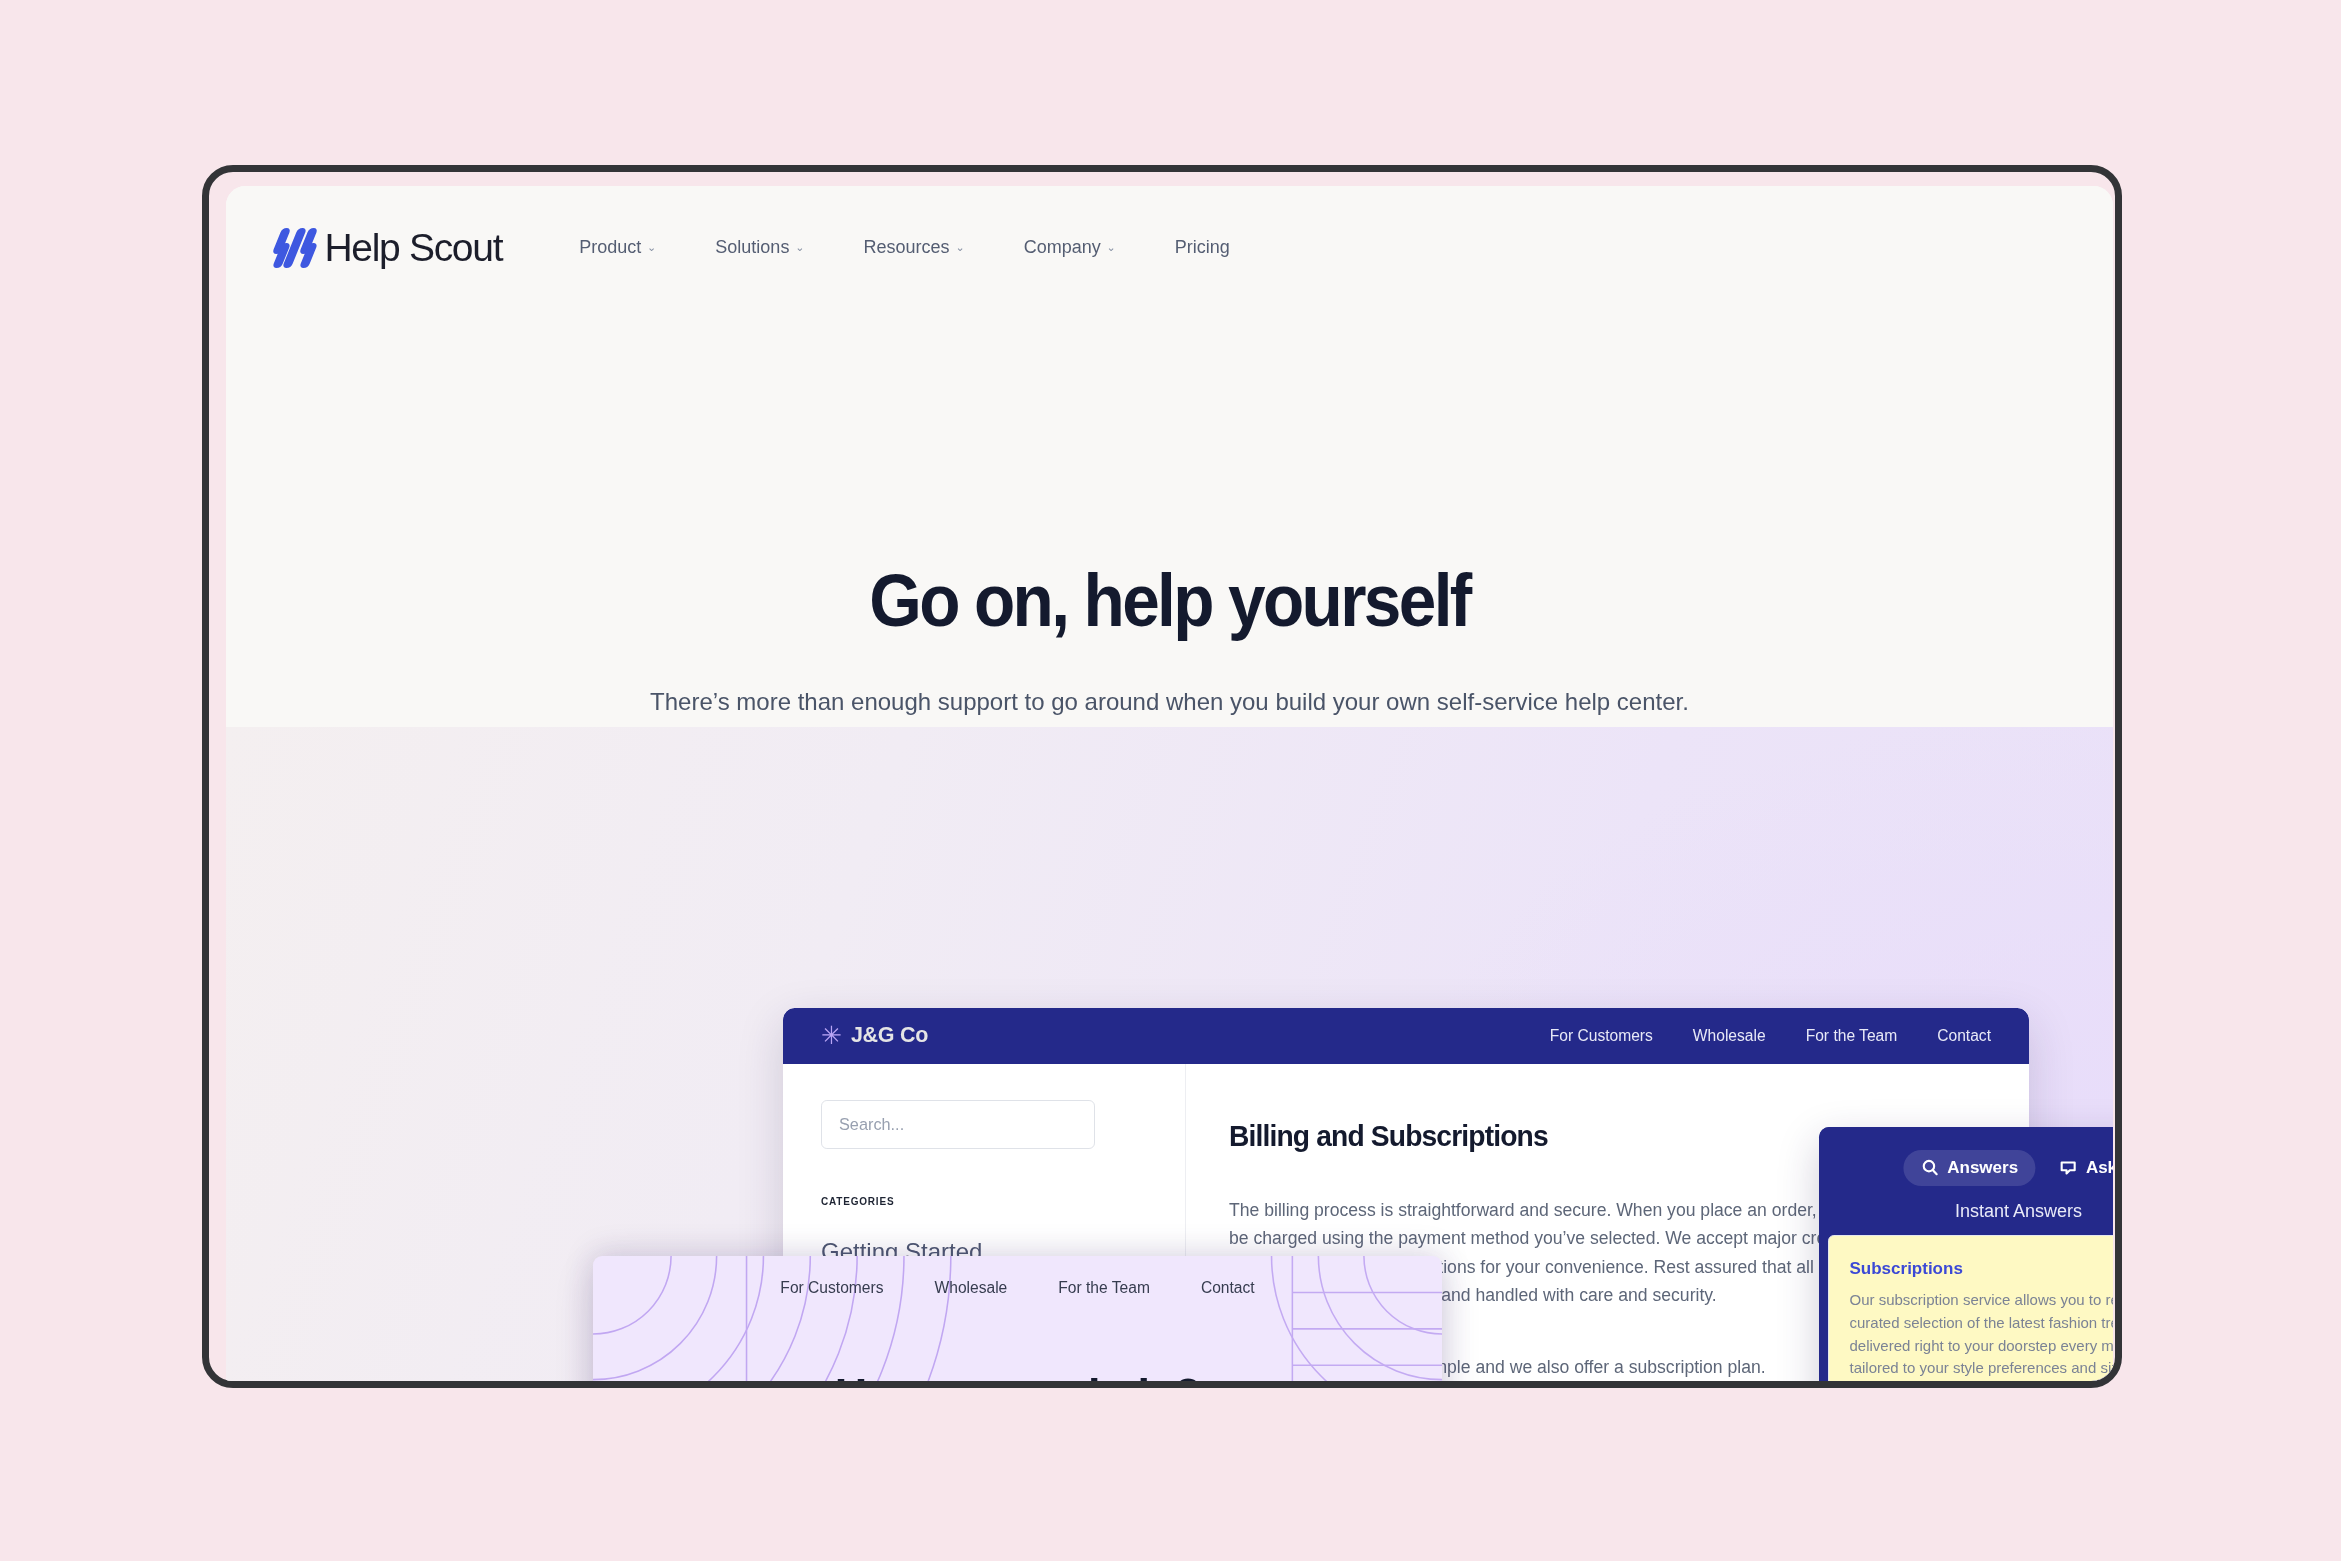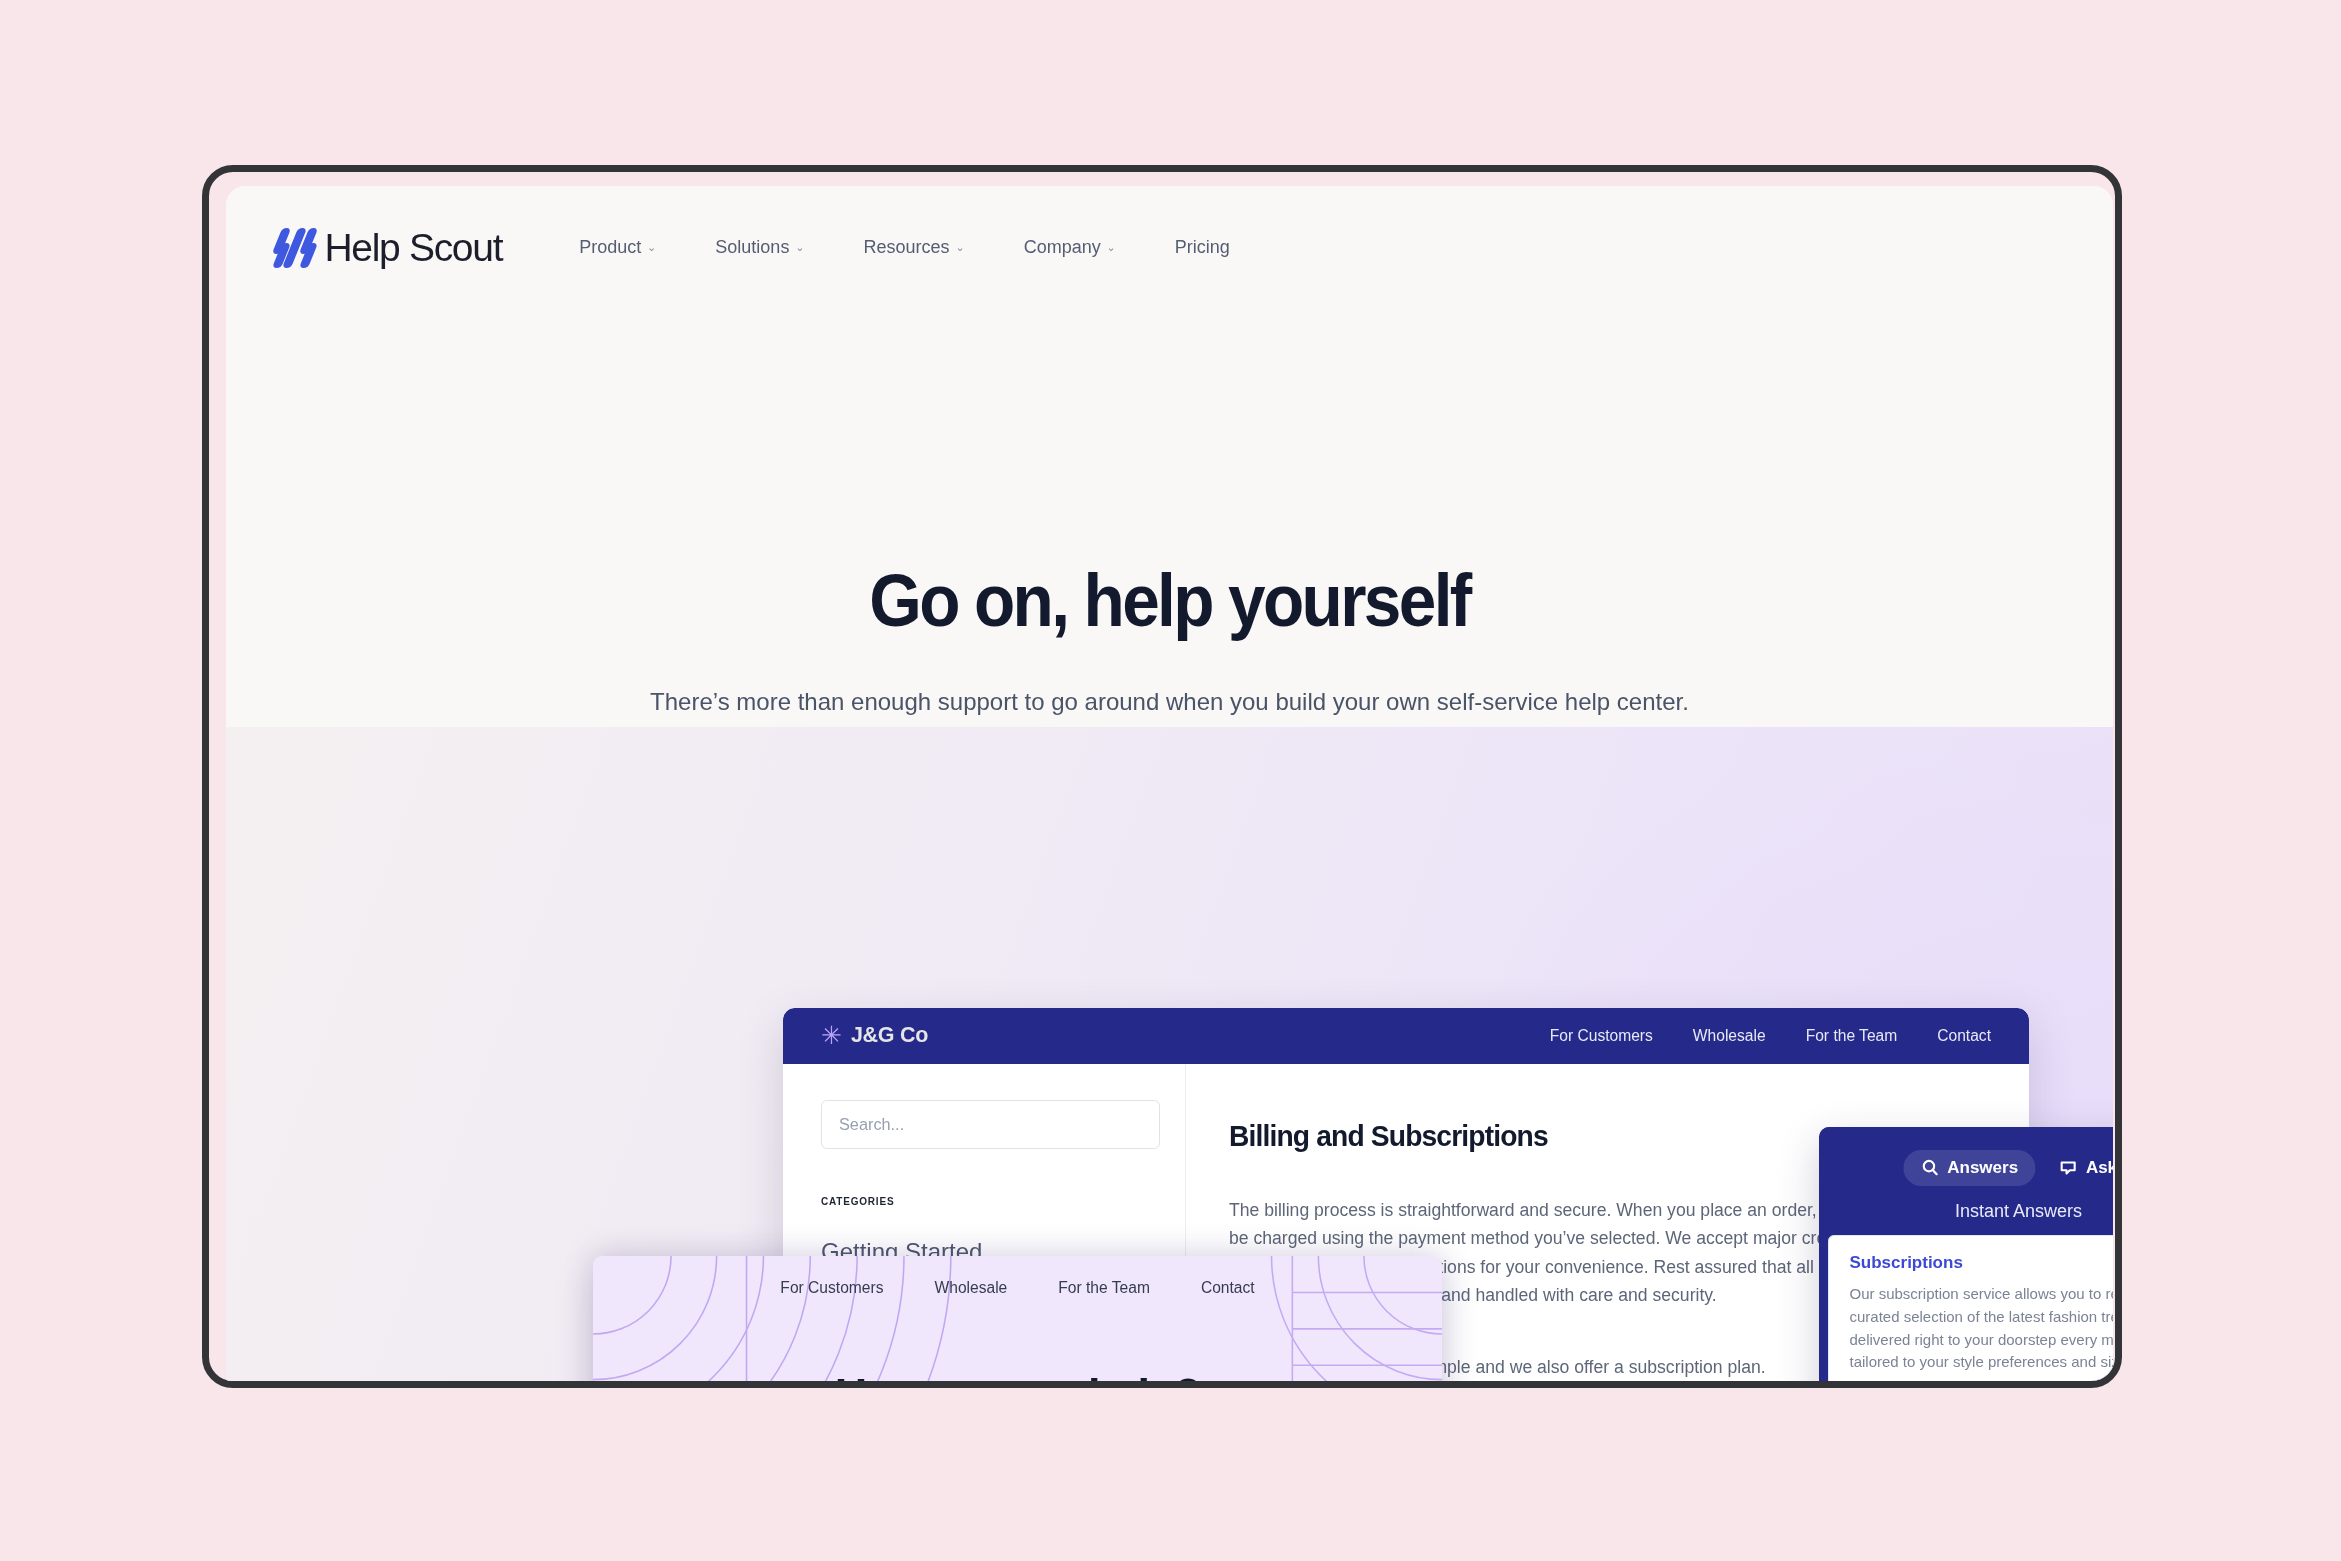--- a/index.html
+++ b/index.html
@@ -98,21 +98,21 @@
   }
   .kb-brand{ display:flex; align-items:center; gap:9px; }
   .kb-spark{ color:#b9a5f5; font-size:25px; line-height:1; }
   .kb-brand-name{ color:#e5e5e5; font-size:21.5px; font-weight:bold; letter-spacing:-0.3px; }
   .kb-nav{ margin-left:auto; display:flex; gap:40px; }
   .kb-nav span{ color:#e8e9f7; font-size:15.6px; cursor:pointer; white-space:nowrap; }
 
   .kb-body{ display:flex; height:530px; }
   .kb-side{ width:403px; padding:36px 38px 0 38px; border-right:0.7px solid #edeef2; }
   .kb-search{
-    width:339px; height:49px; border:0.7px solid #dfe2e8; border-radius:5.9px;
+    width:274px; height:49px; border:0.7px solid #dfe2e8; border-radius:5.9px;
     display:flex; align-items:center; padding:16px 17px;
     font-size:16.3px; color:#98a0b0; background:#fff;
   }
   .kb-cat-label{
     margin-top:47px; font-size:10px; font-weight:bold;
     color:#1e2433; letter-spacing:0.8px;
   }
   .kb-cat-item{ margin-top:31px; font-size:24px; color:#4e5871; cursor:pointer; }
 
   .kb-main{ flex:1; padding:55px 0 0 43px; }
@@ -167,22 +167,22 @@
   .bc-tab.active{ background:rgba(255,255,255,.13); }
   .bc-sub{
     position:absolute; top:74px; left:0; width:100%;
     text-align:center; color:#e9eaf8; font-size:18px;
   }
   .bc-list{
     position:absolute; top:108px; left:8.5px; width:383px;
     display:flex; flex-direction:column; gap:5.2px;
   }
   .bc-card{
-    background:#ffffff; border:0.7px solid #e4e6ee; border-radius:5.9px;
-    padding:17px 21px; cursor:pointer;
+    background:#fef9c3; border:0.7px solid #e4e6ee; border-radius:5.9px;
+    padding:23px 21px; cursor:pointer;
   }
   .bc-card-title{ color:#3b49d6; font-size:17px; font-weight:bold; }
   .bc-card-body{ margin-top:10.4px; color:#7b8395; font-size:15px; line-height:1.52; }
   .ext-icon{ width:19.5px; height:19.5px; }
 </style>
 </head>
 <body>
 
 <div id="device-frame">
   <div id="viewport">

